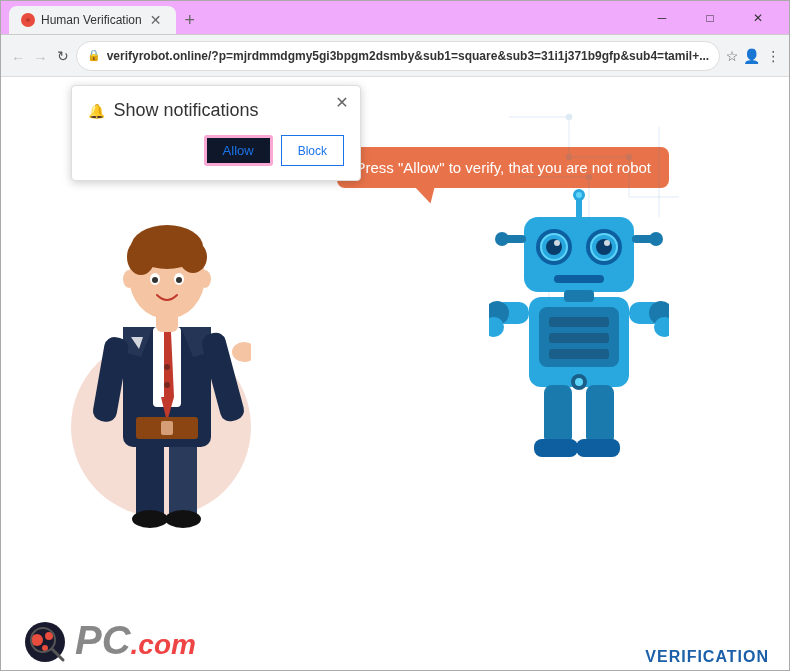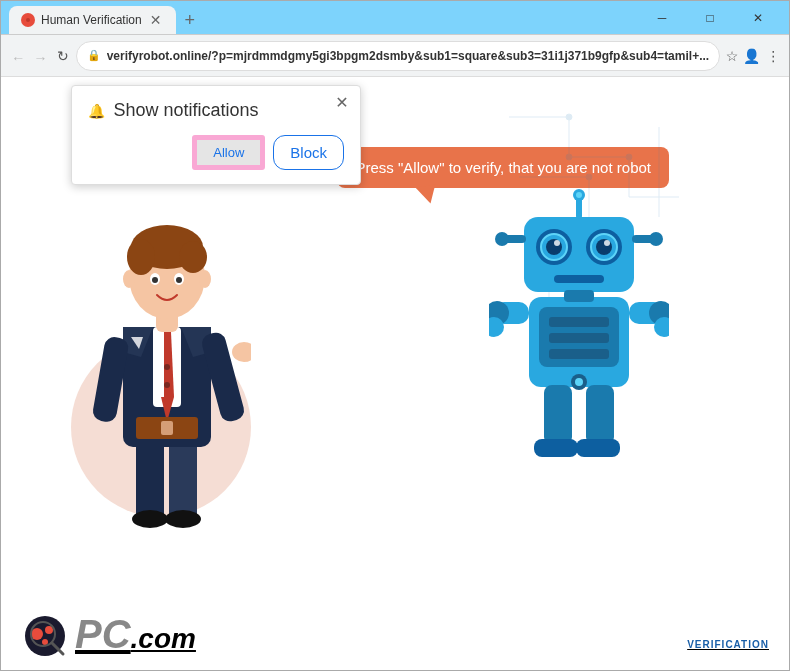--- a/index.html
+++ b/index.html
@@ -16,21 +16,21 @@
       width: 790px;
       height: 671px;
       background: #f1f3f4;
       border: 1px solid #aaa;
       display: flex;
       flex-direction: column;
     }
 
     
     .title-bar {
-      background: #7dd3fc;
+      background: #f0abfc;
       height: 34px;
       display: flex;
       align-items: center;
       padding: 0 8px;
       gap: 4px;
       border-bottom: 1px solid #ccc;
     }
     .tab-bar {
       display: flex;
       align-items: flex-end;
@@ -222,34 +222,34 @@
       font-size: 18px;
       color: #333;
     }
     .popup-buttons {
       display: flex;
       justify-content: flex-end;
       gap: 8px;
     }
     .btn-allow {
       padding: 5px 16px;
-      background: #e5e5e5;
-      border: 5px solid #f9a8d4;
+      background: #0f172a;
+      border: 3px solid #f9a8d4;
       color: #1a73e8;
       font-size: 13px;
       border-radius: 3px;
       cursor: pointer;
     }
     .btn-block {
       padding: 5px 16px;
       background: white;
       border: 1px solid #1a73e8;
       color: #1a73e8;
-      font-size: 15px;
-      border-radius: 12px;
+      font-size: 12px;
+      border-radius: 0;
       cursor: pointer;
     }
 
     
     .main-illustration {
       width: 100%;
       height: 100%;
       background: white;
       display: flex;
       align-items: center;
@@ -328,24 +328,23 @@
     }
 
     
     .bottom-bar {
       position: absolute;
       bottom: 0;
       left: 0;
       right: 0;
       height: 60px;
       display: flex;
-      align-items: flex-start;
+      align-items: center;
       padding: 0 20px;
       justify-content: space-between;
-      text-decoration: underline;
     }
 
     .pcrisk-logo {
       display: flex;
       align-items: center;
       gap: 6px;
     }
     .pcrisk-icon {
       width: 48px;
       height: 48px;
@@ -356,32 +355,32 @@
       font-style: italic;
     }
     .pcrisk-pc {
       color: #888;
     }
     .pcrisk-risk {
       color: #e85a1b;
     }
     .pcrisk-dot-com {
       font-size: 28px;
-      color: #000000;
+      color: #ef4444;
       font-weight: 700;
       font-style: italic;
       margin-top: 10px;
     }
     .verification-text {
       color: #1a5fa8;
-      font-size: 10px;
+      font-size: 16px;
       font-weight: 600;
       letter-spacing: 1px;
       align-self: flex-end;
-      padding-bottom: 20px;
+      padding-bottom: 4px;
     }
 
     
     .circuit-bg {
       position: absolute;
       top: 0;
       right: 80px;
       width: 220px;
       height: 320px;
       opacity: 0.15;

